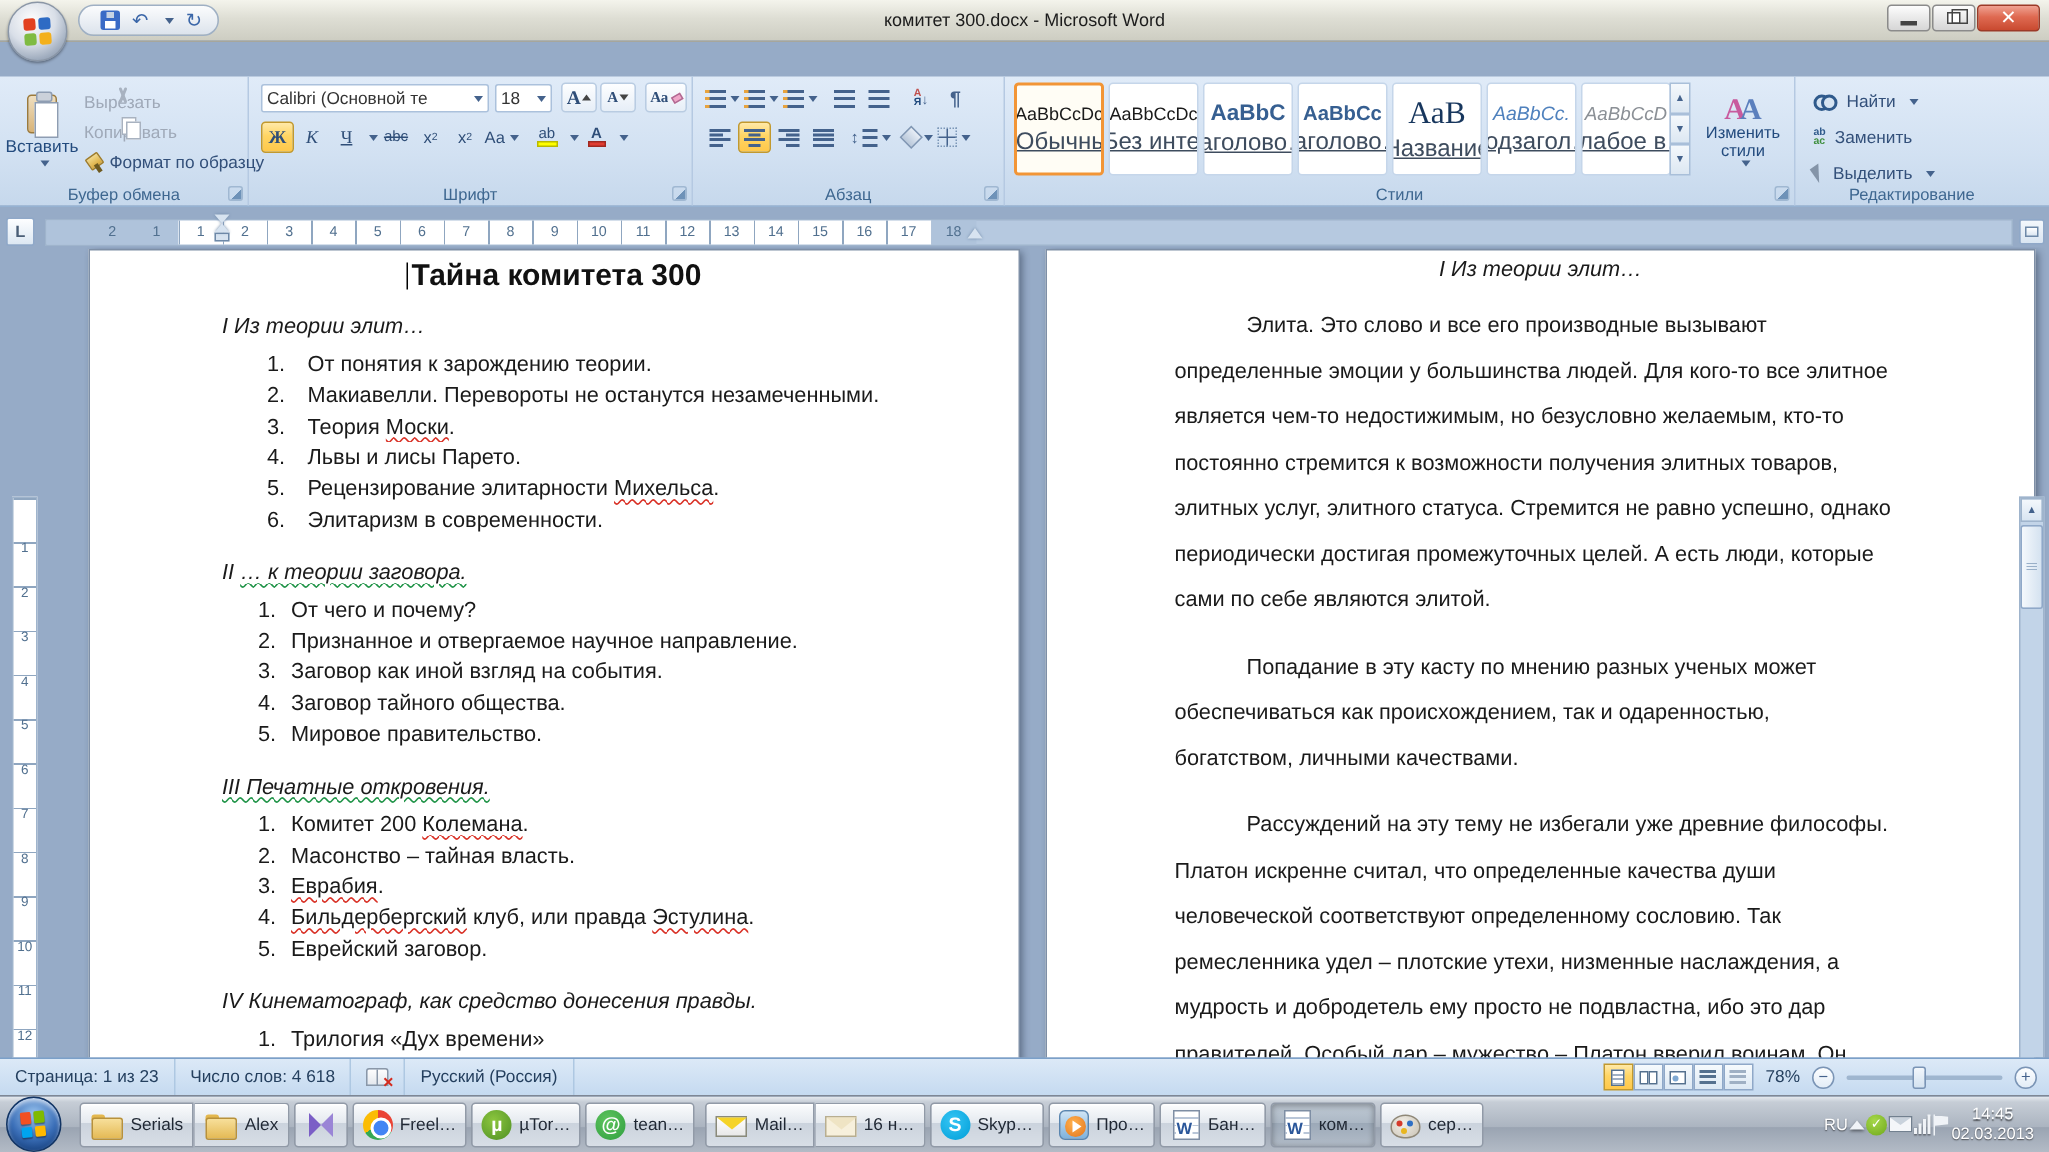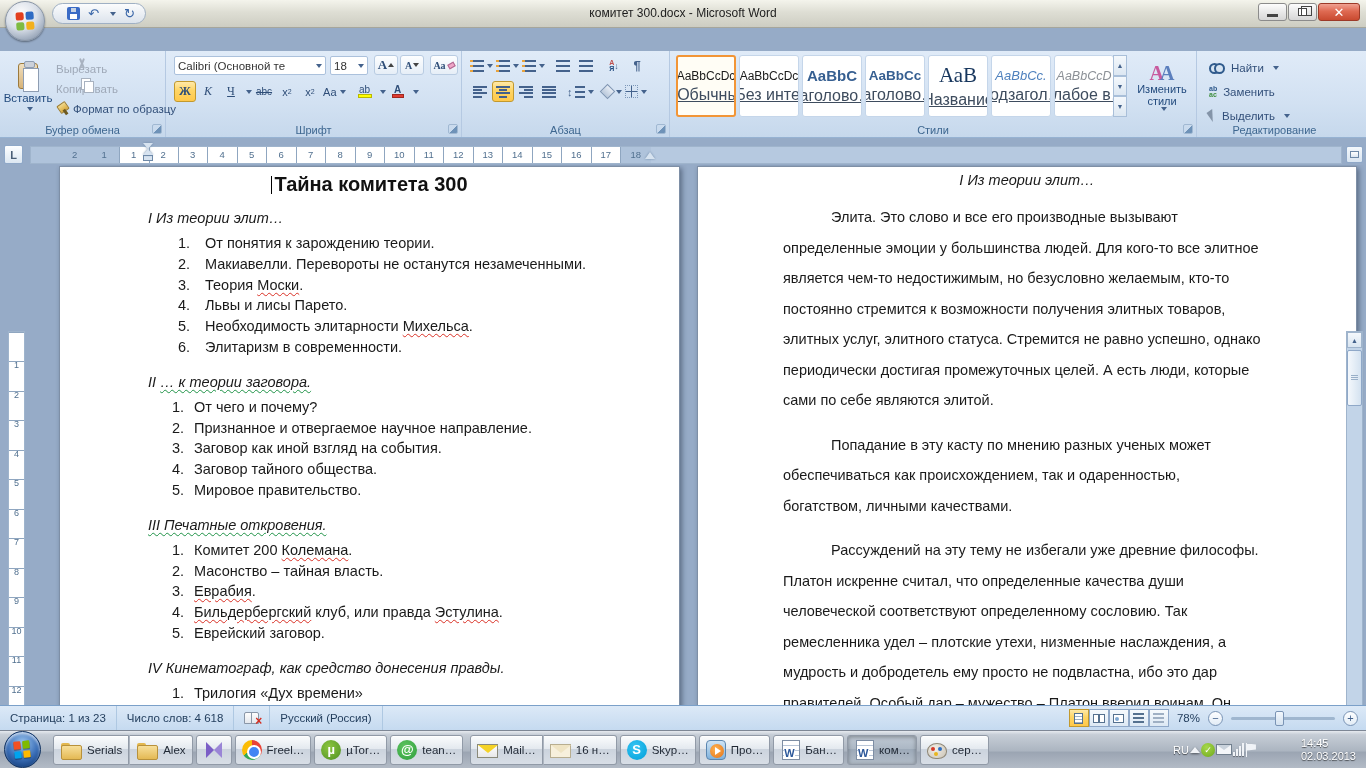--- a/index.html
+++ b/index.html
@@ -303,21 +303,21 @@
   .st-skype { width:14px; height:14px; border-radius:50%; background:radial-gradient(circle at 40% 30%, #A6D84A, #6FA81C);
     color:#FFF; font-size:9px; display:flex; align-items:center; justify-content:center; }
   .tr-env { width:16px; height:11px; background:#F4F6F9; border:1px solid #72808F; position:relative; }
   .tr-env::before { content:''; position:absolute; left:0; top:0; border-left:7px solid transparent; border-right:7px solid transparent; border-top:5px solid #C9D2DC; }
   .sigbars { display:flex; align-items:flex-end; gap:1px; }
   .sigbars i { width:2px; background:#F0F3F7; box-shadow:0 1px 1px rgba(0,0,0,.4); }
   .flagico { position:relative; width:12px; height:14px; }
   .flagico::before { content:''; position:absolute; left:1px; top:0; width:1px; height:14px; background:#F0F3F7; }
   .flagico::after { content:''; position:absolute; left:2px; top:1px; width:9px; height:7px;
     background:#F0F3F7; clip-path:polygon(0 0,100% 15%,100% 85%,0 100%); }
-  .clock { text-align:left; line-height:13px;margin-left:43px; }
+  .clock { text-align:center; line-height:13px; }
 </style>
 </head>
 <body>
 
 <div id="app">
 
   <div class="titlebar">
     <div class="orb">
       <span class="flag">
         <i style="background:#E2401F"></i>
@@ -621,21 +621,21 @@
         <li>
             <span class="num">3.</span>
             <span class="txt"><span>Теория </span><span class="sq-red">Моски</span><span>.</span></span>
           </li>
         <li>
             <span class="num">4.</span>
             <span class="txt"><span>Львы и лисы Парето.</span></span>
           </li>
         <li>
             <span class="num">5.</span>
-            <span class="txt"><span>Необходимость элитарности </span><span class="sq-red">Михельса</span><span>.</span></span>
+            <span class="txt"><span>Рецензирование элитарности </span><span class="sq-red">Михельса</span><span>.</span></span>
           </li>
         <li>
             <span class="num">6.</span>
             <span class="txt"><span>Элитаризм в современности.</span></span>
           </li>
       </ul>
       <div class="dhead"><span>II </span><span class="sq-green">… к теории заговора.</span></div>
       <ul class="dlist" style="margin-left:112px;">
         <li>
             <span class="num" style="width:22px;">1.</span>

